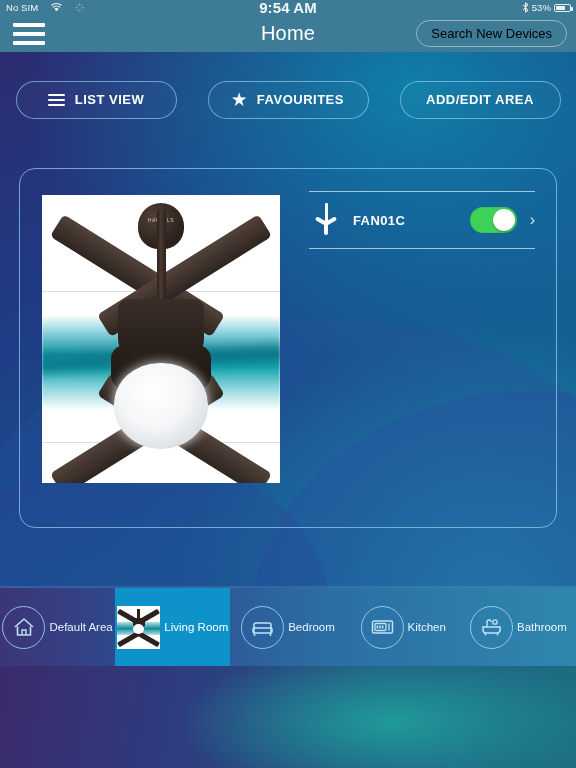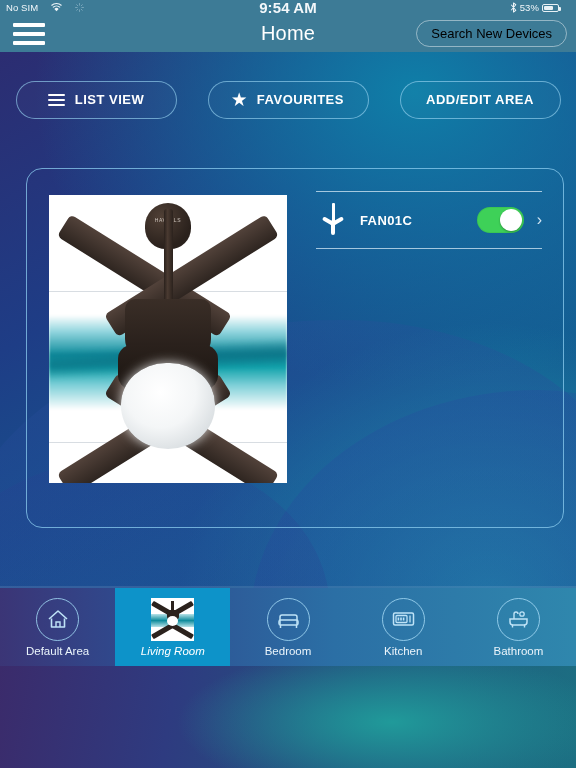--- a/index.html
+++ b/index.html
@@ -39,21 +39,21 @@
   }
 
   
   .statusbar{
     position:absolute; left:0; top:0; width:576px; height:15px;
     background:#3d7b96; display:flex; align-items:center;
     color:#f2f7fa; font-size:9.5px; letter-spacing:.1px;
   }
   .sb-left{ display:flex; align-items:center; gap:13px; padding-left:6px; }
   .sb-center{ position:absolute; left:0; right:0; text-align:center; font-weight:bold; font-size:15px;}
-  .sb-right{ margin-left:auto; display:flex; align-items:center; gap:3px; padding-right:17px; }
+  .sb-right{ margin-left:auto; display:flex; align-items:center; gap:3px; padding-right:5px; }
   .batt{
     width:17px; height:8px; border:1px solid #e8f1f5; border-radius:2px;
     position:relative; display:inline-block;
   }
   .batt::after{
     content:""; position:absolute; right:-3px; top:2px; width:2px; height:4px;
     background:#e8f1f5; border-radius:0 1px 1px 0;
   }
   .batt i{ position:absolute; left:1px; top:1px; bottom:1px; width:62%; background:#e8f1f5; border-radius:1px; display:block;}
 
@@ -84,21 +84,21 @@
     border-radius:19px; display:flex; align-items:center; justify-content:center;
     gap:10px; color:#ffffff; font-size:13px; font-weight:bold; letter-spacing:.5px;
     cursor:pointer; background:rgba(255,255,255,.02);
   }
   .ico-burger{ width:17px; height:12px; display:flex; flex-direction:column; justify-content:space-between;}
   .ico-burger i{ display:block; height:2px; background:#fff; border-radius:1px;}
   .ico-star{ font-size:16px; line-height:1; color:#fff; }
 
   
   .card{
-    position:absolute; left:26px; top:168px; width:538px; height:360px;
+    position:absolute; left:19px; top:168px; width:538px; height:360px;
     border:1px solid rgba(140,205,240,.75); border-radius:16px;
   }
   .fan-photo{
     position:absolute; left:22px; top:26px; width:238px; height:288px;
     background:#ffffff; overflow:hidden;
   }
   .fan-photo .sky{ position:absolute; inset:0; background:#ffffff;}
   .fan-photo .band{
     position:absolute; left:0; right:0; top:120px; height:95px;
     background:linear-gradient(180deg,#ffffff 0%, #8fd4dd 18%, #0f8c9c 42%, #13a3ac 55%, #7fd0d8 74%, #ffffff 100%);
@@ -171,29 +171,29 @@
   }
   .chev{ margin-left:13px; color:#cfe4f2; font-size:16px; font-weight:300; }
 
   
   .tabbar{
     position:absolute; left:0; top:588px; width:576px; height:78px;
     background:linear-gradient(90deg,#3b3576 0%, #2f4a8e 22%, #2b6fa5 58%, #2f87ad 100%);
     display:flex;
   }
   .tab{
-    flex:1; display:flex; flex-direction:column; align-items:center; justify-content:center;
+    flex:1; display:flex; flex-direction:row; align-items:center; justify-content:center;
     gap:4px; cursor:pointer; position:relative;
   }
   .tab .circ{
     width:43px; height:43px; border-radius:50%; border:1.5px solid rgba(160,214,242,.85);
     display:flex; align-items:center; justify-content:center;
   }
   .tab .lbl{ color:#eaf4fb; font-size:11.5px; }
-  .tab.active{ background:#0d93c9;font-style:italic; }
+  .tab.active{ background:#0d93c9; }
   .tab.active .lbl{ color:#ffffff; }
   .tab-thumb{
     width:43px; height:43px; background:#ffffff; position:relative; overflow:hidden;
   }
   .tab-thumb .tband{
     position:absolute; left:0; right:0; top:16px; height:13px;
     background:linear-gradient(180deg,#b6e2e8,#0f8c9c 50%,#b6e2e8);
   }
   .tab-thumb .trod{ position:absolute; left:50%; top:3px; width:3px; height:12px; margin-left:-1.5px; background:#2b221d;}
   .tab-thumb .tmot{ position:absolute; left:50%; top:12px; width:12px; height:9px; margin-left:-6px; background:#2b221d; border-radius:2px;}

